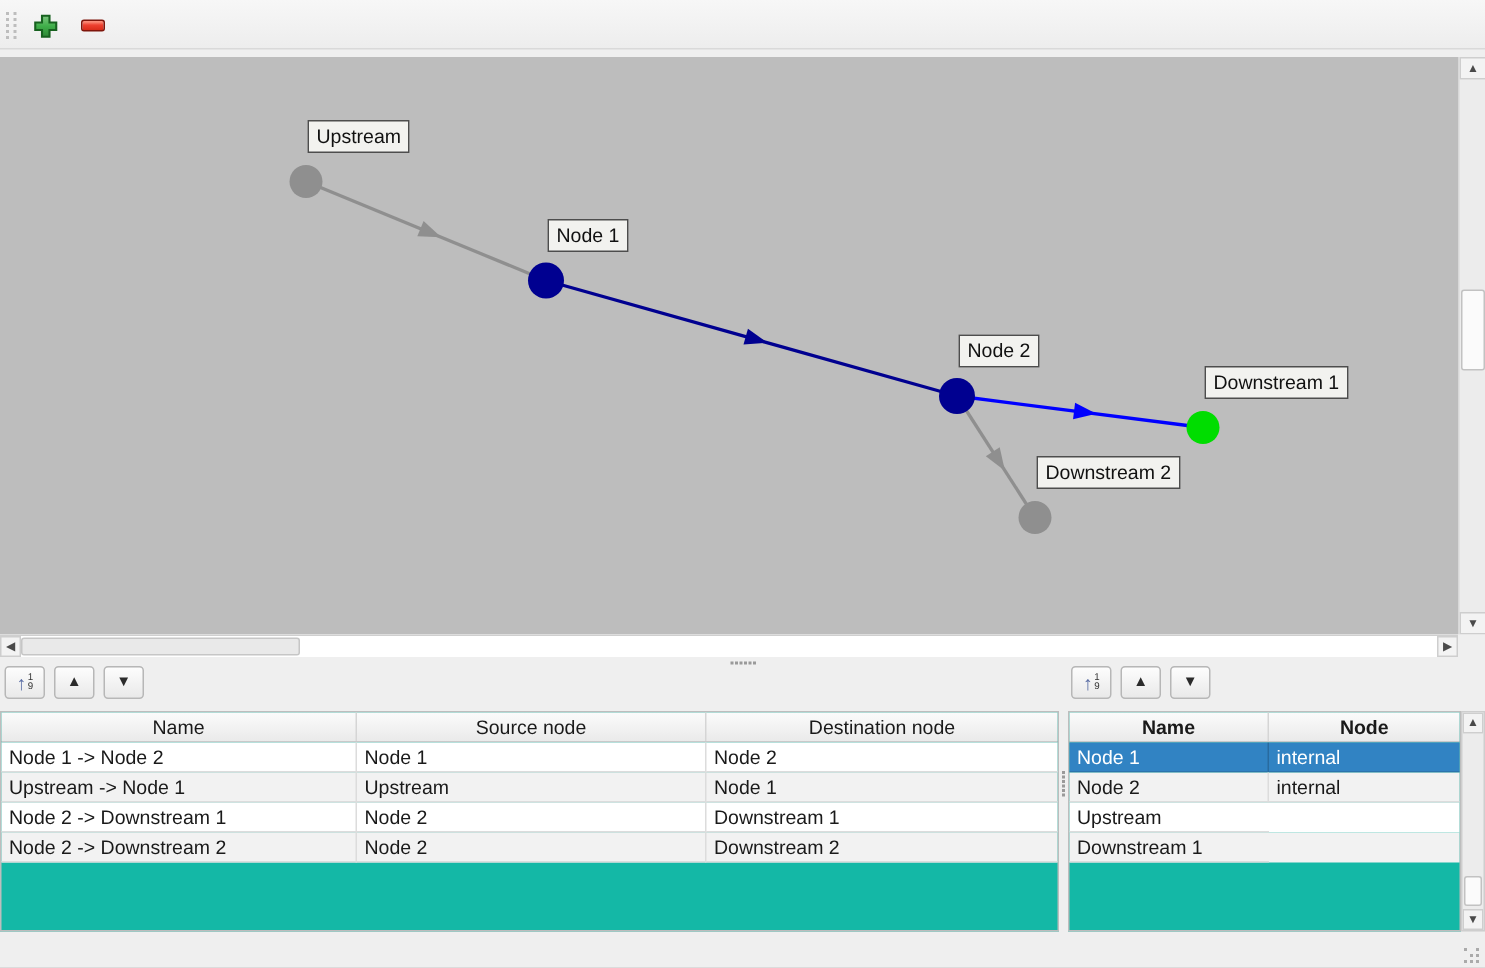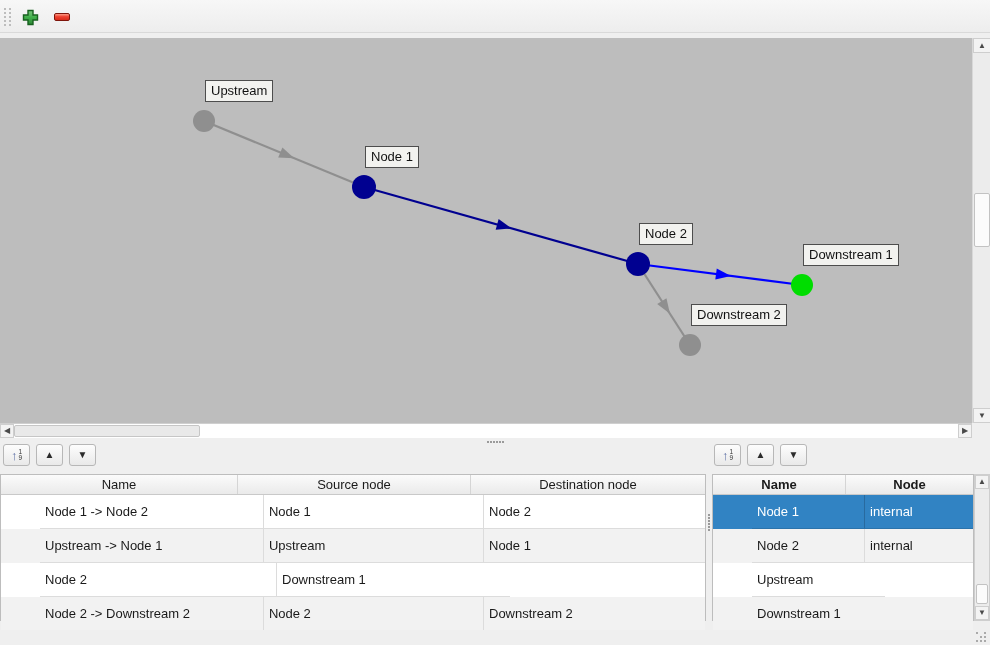--- a/index.html
+++ b/index.html
@@ -59,21 +59,21 @@
   .sorticon .arr { font-size:13px; font-weight:bold; color:#5b6ea5; }
   .sorticon .nums { display:flex; flex-direction:column; font-size:6.5px; color:#333; margin-left:1px; }
 
   
   .tbl { position:absolute; top:474px; background:#14b8a6; border:1px solid #bdbdbd; }
   .thead { display:flex; height:20px; background:linear-gradient(#fbfbfb,#eaeaea);
            border-bottom:1px solid #c9c9c9; }
   .th { display:flex; align-items:center; justify-content:center; font-size:13px;
         border-right:1px solid #d5d5d5; height:100%; }
   .th:last-child { border-right:none; }
-  .tr { display:flex; height:34px; background:#fff;padding-left:39px; }
+  .tr { display:flex; height:20px; background:#fff; }
   .tr.alt { background:#f2f2f2; }
   .td { display:flex; align-items:center; padding-left:5px; font-size:13px;
         border-right:1px solid #dcdcdc; border-bottom:1px solid #dcdcdc; height:100%;
         white-space:nowrap; overflow:hidden; }
   .td:last-child { border-right:none; }
   .etbl { left:0; width:706px; height:147px; }
   .etbl .th:nth-child(1), .etbl .td:nth-child(1) { width:237px; }
   .etbl .th:nth-child(2), .etbl .td:nth-child(2) { width:233px; }
   .etbl .th:nth-child(3), .etbl .td:nth-child(3) { width:234px; }
   .ntbl { left:712px; width:262px; height:147px; }
@@ -203,20 +203,21 @@
           <div class="td">Node 1 -&gt; Node 2</div>
           <div class="td">Node 1</div>
           <div class="td">Node 2</div>
         </div>
         <div class="tr alt">
           <div class="td">Upstream -&gt; Node 1</div>
           <div class="td">Upstream</div>
           <div class="td">Node 1</div>
         </div>
         <div class="tr">
+          <div class="td">Node 2 -&gt; Downstream 1</div>
           <div class="td">Node 2</div>
           <div class="td">Downstream 1</div>
         </div>
         <div class="tr alt">
           <div class="td">Node 2 -&gt; Downstream 2</div>
           <div class="td">Node 2</div>
           <div class="td">Downstream 2</div>
         </div>
       </div>
   </div>

